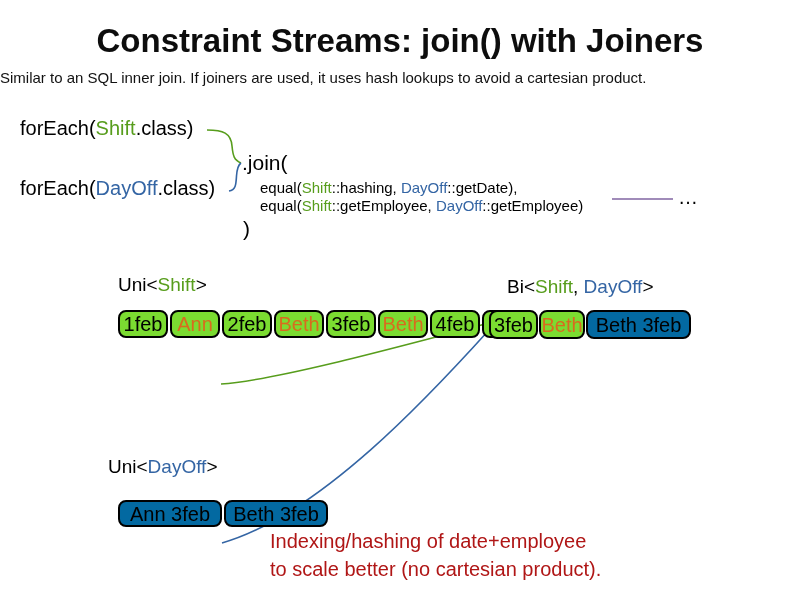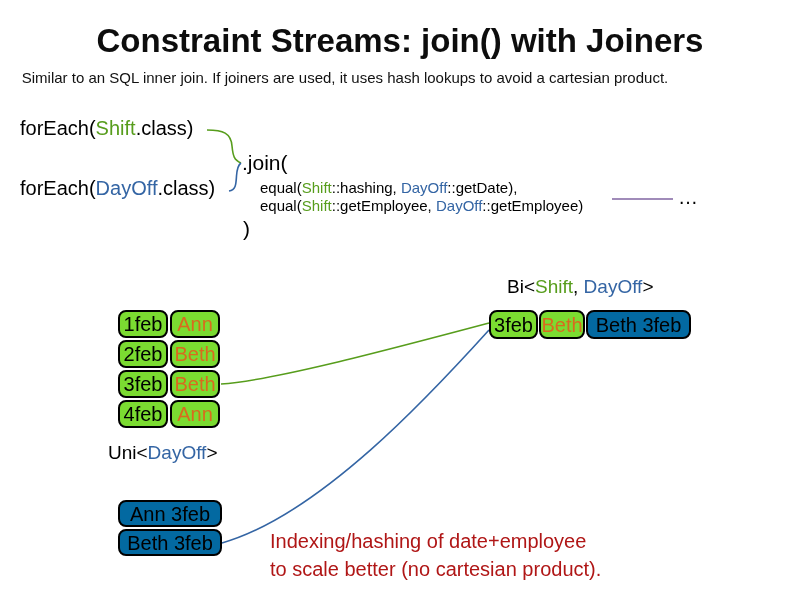--- a/index.html
+++ b/index.html
@@ -11,21 +11,21 @@
     font-family: "Liberation Sans", sans-serif;
     color: #000000;
     overflow: hidden;
   }
   .abs { position: absolute; white-space: nowrap; }
   .title {
     width: 800px; text-align: center; top: 22px; left: 0;
     font-size: 33px; font-weight: 700; color: #0d0d0d;
   }
   .subtitle {
-    width: 690px; text-align: center; top: 69px; left: 0;
+    width: 690px; text-align: left; top: 69px; left: 0;
     font-size: 15px; color: #111111;
   }
   .code-lg { font-size: 20px; }
   .code-md { font-size: 21px; }
   .code-sm { font-size: 15px; }
   .lbl { font-size: 19px; }
   .green  { color: #579D1C; }
   .blue   { color: #3465A4; }
   .orange { color: #D96B1E; }
   .note { font-size: 20px; line-height: 28px; color: #B01616; }
@@ -33,21 +33,21 @@
 
   .row { display: flex; gap: 2px; }
   .cell {
     border: 2px solid #000000;
     border-radius: 8px;
     display: flex; align-items: center; justify-content: center;
     font-size: 20px; line-height: 1;
   }
   .cell.g { background: #7BDB31; }
   .cell.b { background: #0369a1; }
-  .tbl { display: flex; flex-direction: column; gap: 2px; }
+  .tbl { display: flex; flex-direction: row; gap: 2px; }
   .w50  { width: 50px;  height: 28px; }
   .w49  { width: 49px;  height: 29px; }
   .w46  { width: 46px;  height: 29px; }
   .w105 { width: 105px; height: 29px; }
   .w104 { width: 104px; height: 27px; }
 
   svg.connectors { position: absolute; left: 0; top: 0; pointer-events: none; }
 </style>
 </head>
 <body>
@@ -80,20 +80,23 @@
   </div>
 
   <div class="abs code-sm" style="left:260px; top:197px;">
     <span>equal(</span><span class="green">Shift</span><span>::getEmployee, </span><span class="blue">DayOff</span><span>::getEmployee)</span>
   </div>
 
   <div class="abs code-md" style="left:243px; top:217px;">)</div>
 
   <div class="abs ellipsis" style="left:678px; top:186px;">…</div>
 
+  <div class="abs lbl" style="left:118px; top:274px;">
+    <span>Uni&lt;</span><span class="green">Shift</span><span>&gt;</span>
+  </div>
 
   <div class="abs tbl" style="left:118px; top:310px;">
     <div class="row">
       <div class="cell g w50">1feb</div>
       <div class="cell g w50 orange">Ann</div>
     </div>
     <div class="row">
       <div class="cell g w50">2feb</div>
       <div class="cell g w50 orange">Beth</div>
     </div>
@@ -110,21 +113,21 @@
   <div class="abs lbl" style="left:507px; top:276px;">
     <span>Bi&lt;</span><span class="green">Shift</span><span>, </span><span class="blue">DayOff</span><span>&gt;</span>
   </div>
 
   <div class="abs row" style="left:489px; top:310px; gap:1px;">
     <div class="cell g w49">3feb</div>
     <div class="cell g w46 orange">Beth</div>
     <div class="cell b w105">Beth 3feb</div>
   </div>
 
-  <div class="abs lbl" style="left:108px; top:442px;">
+  <div class="abs lbl" style="left:108px; top:456px;">
     <span>Uni&lt;</span><span class="blue">DayOff</span><span>&gt;</span>
   </div>
 
   <div class="abs tbl" style="left:118px; top:500px;">
     <div class="row">
       <div class="cell b w104">Ann 3feb</div>
     </div>
     <div class="row">
       <div class="cell b w104">Beth 3feb</div>
     </div>

